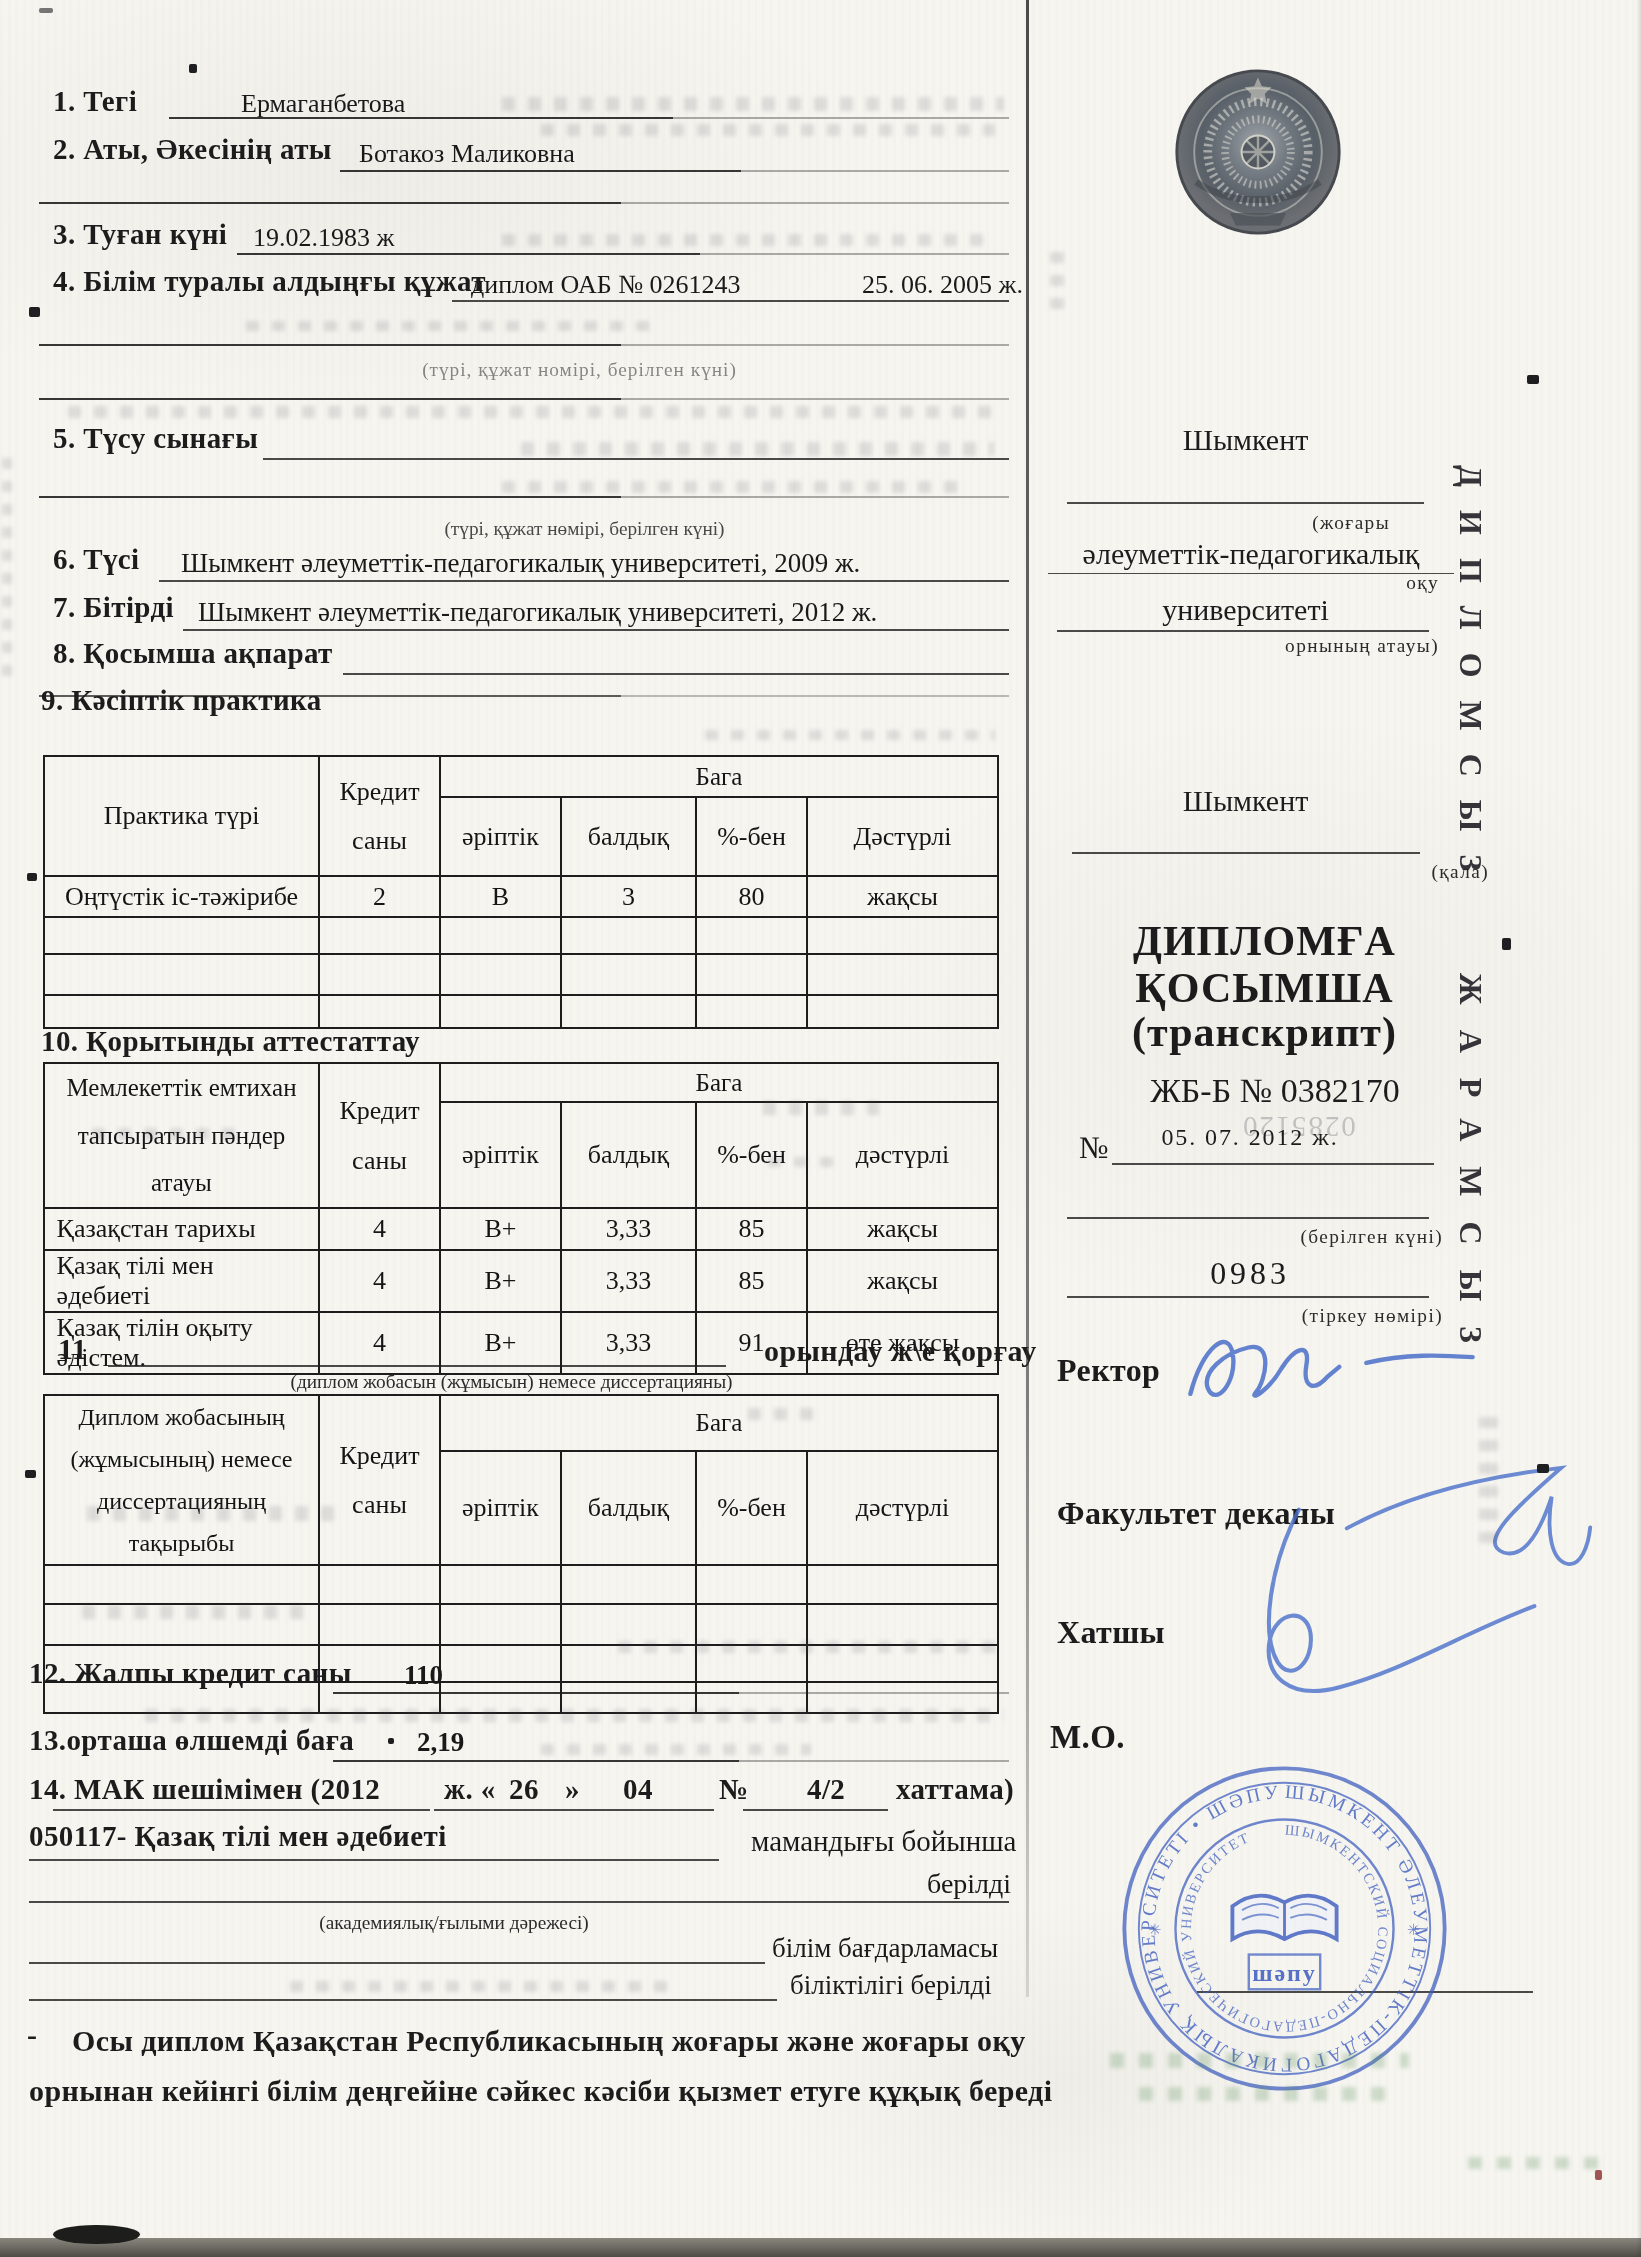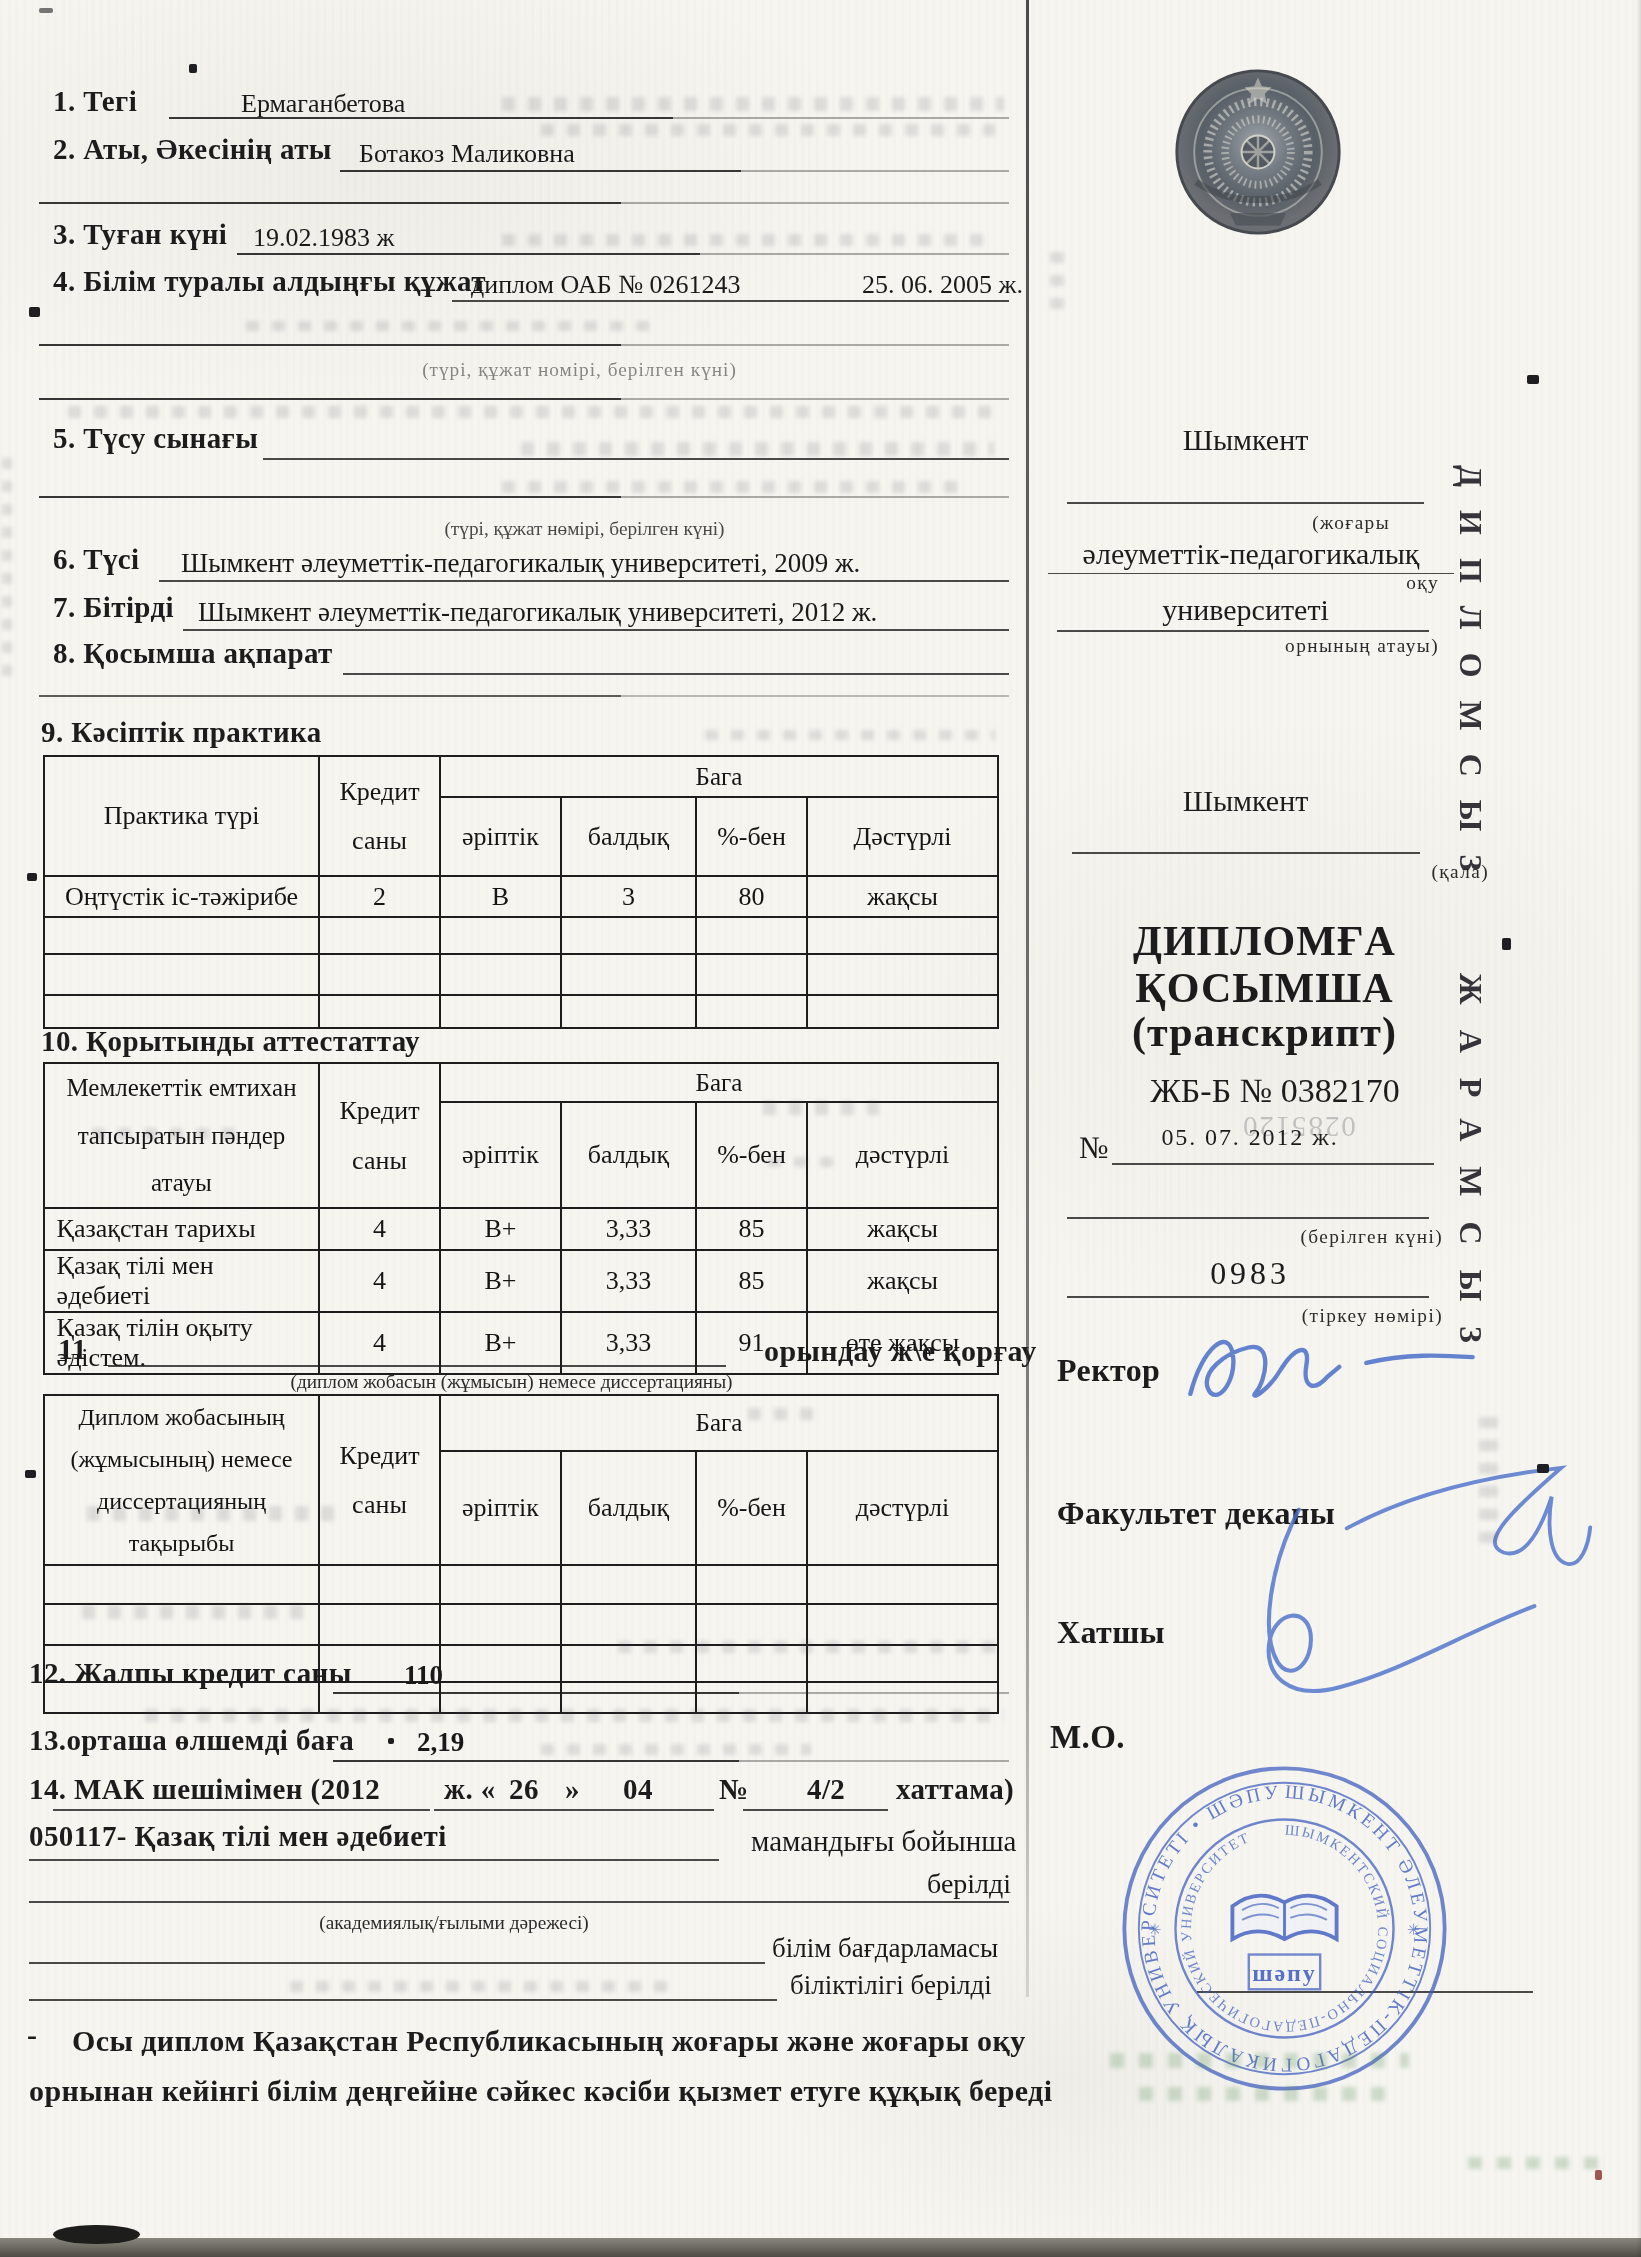--- a/index.html
+++ b/index.html
@@ -76,21 +76,21 @@
   <div class="lnw" style="left:159px;top:580px;width:850px;"></div>
 
   <div class="fl" style="left:53px;top:591px;">7. Бітірді</div>
   <div class="val" style="left:198px;top:597px;font-size:27px;">Шымкент әлеуметтік-педагогикалық университеті, 2012 ж.</div>
   <div class="lnw" style="left:183px;top:629px;width:826px;"></div>
 
   <div class="fl" style="left:53px;top:637px;">8. Қосымша ақпарат</div>
   <div class="lnw" style="left:343px;top:673px;width:666px;"></div>
   <div class="lnf" style="left:39px;top:695px;width:970px;opacity:.8;"></div>
 
-  <div class="fl" style="left:41px;top:716px;">9. Кәсіптік практика</div>
+  <div class="fl" style="left:41px;top:684px;">9. Кәсіптік практика</div>
   <table class="doc-table" style="left:43px;top:755px;width:956px;">
     <colgroup>
         <col style="width:275px">
         <col style="width:121px">
         <col style="width:121px">
         <col style="width:135px">
         <col style="width:111px">
         <col>
       </colgroup>
     <tbody>

